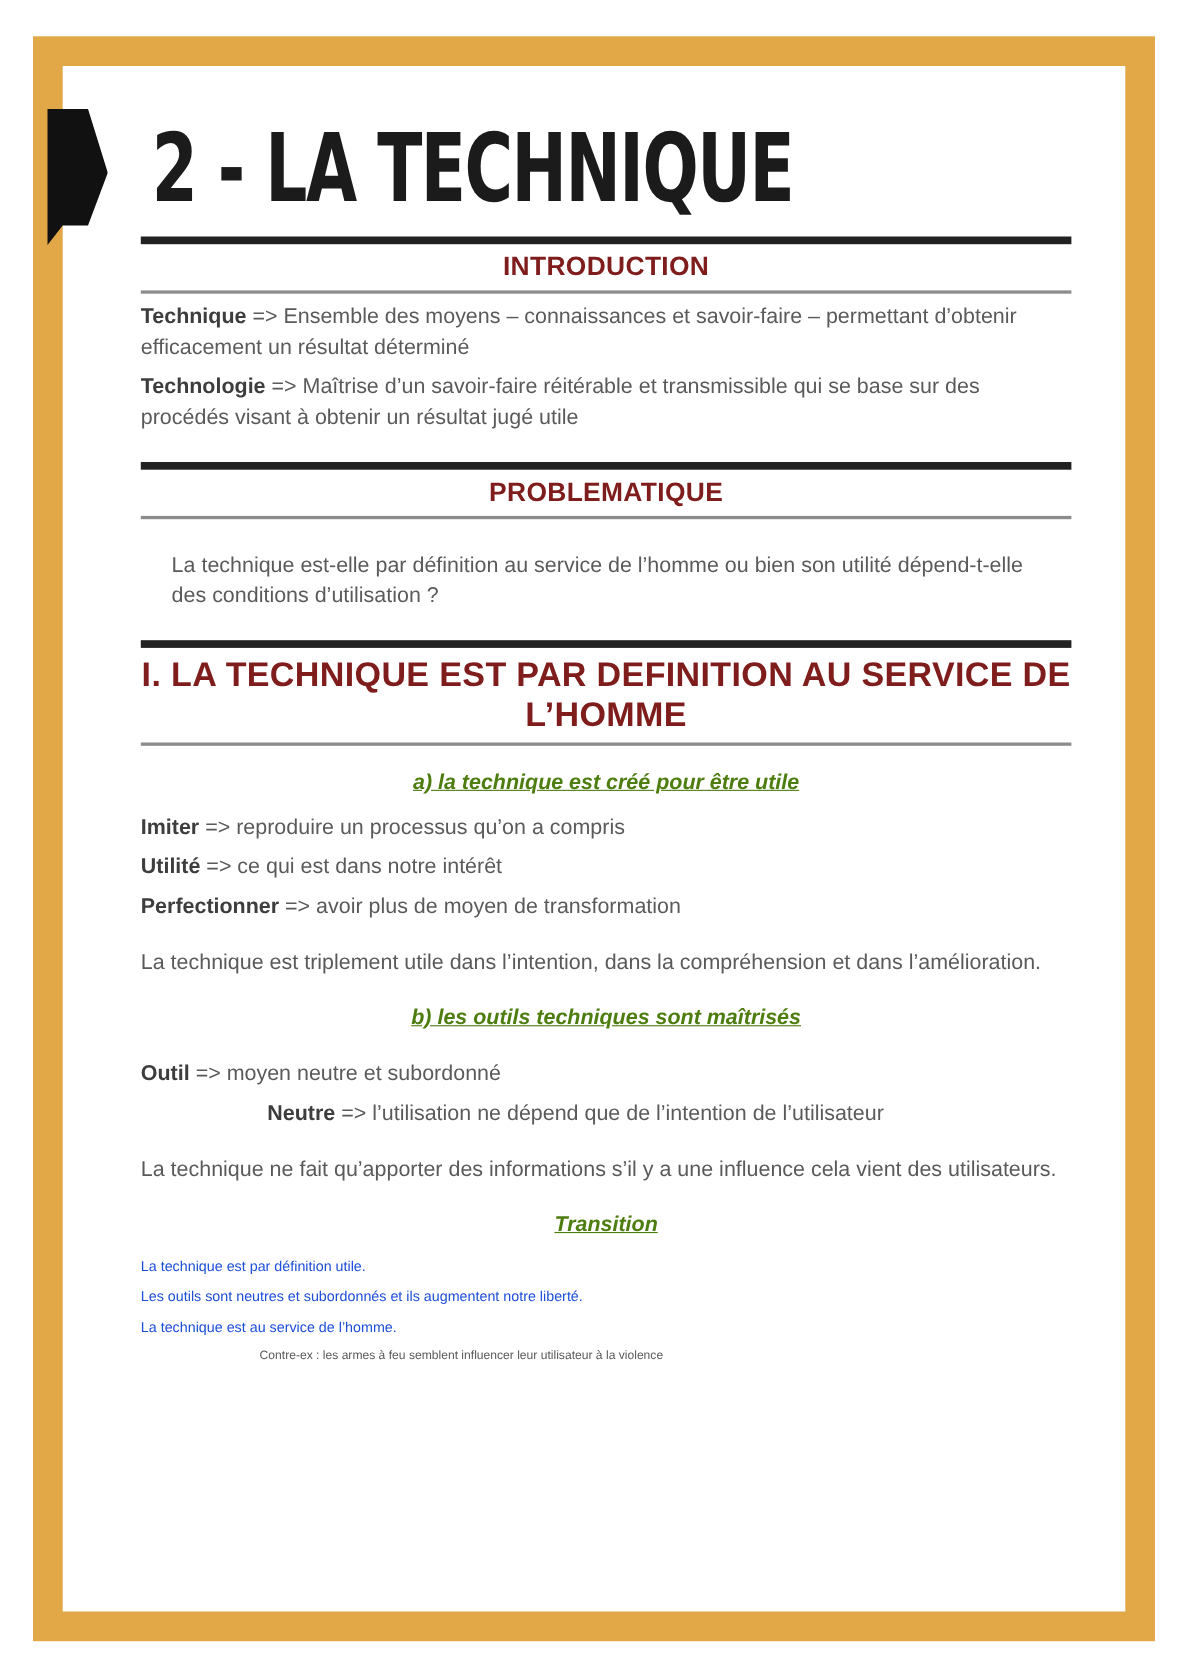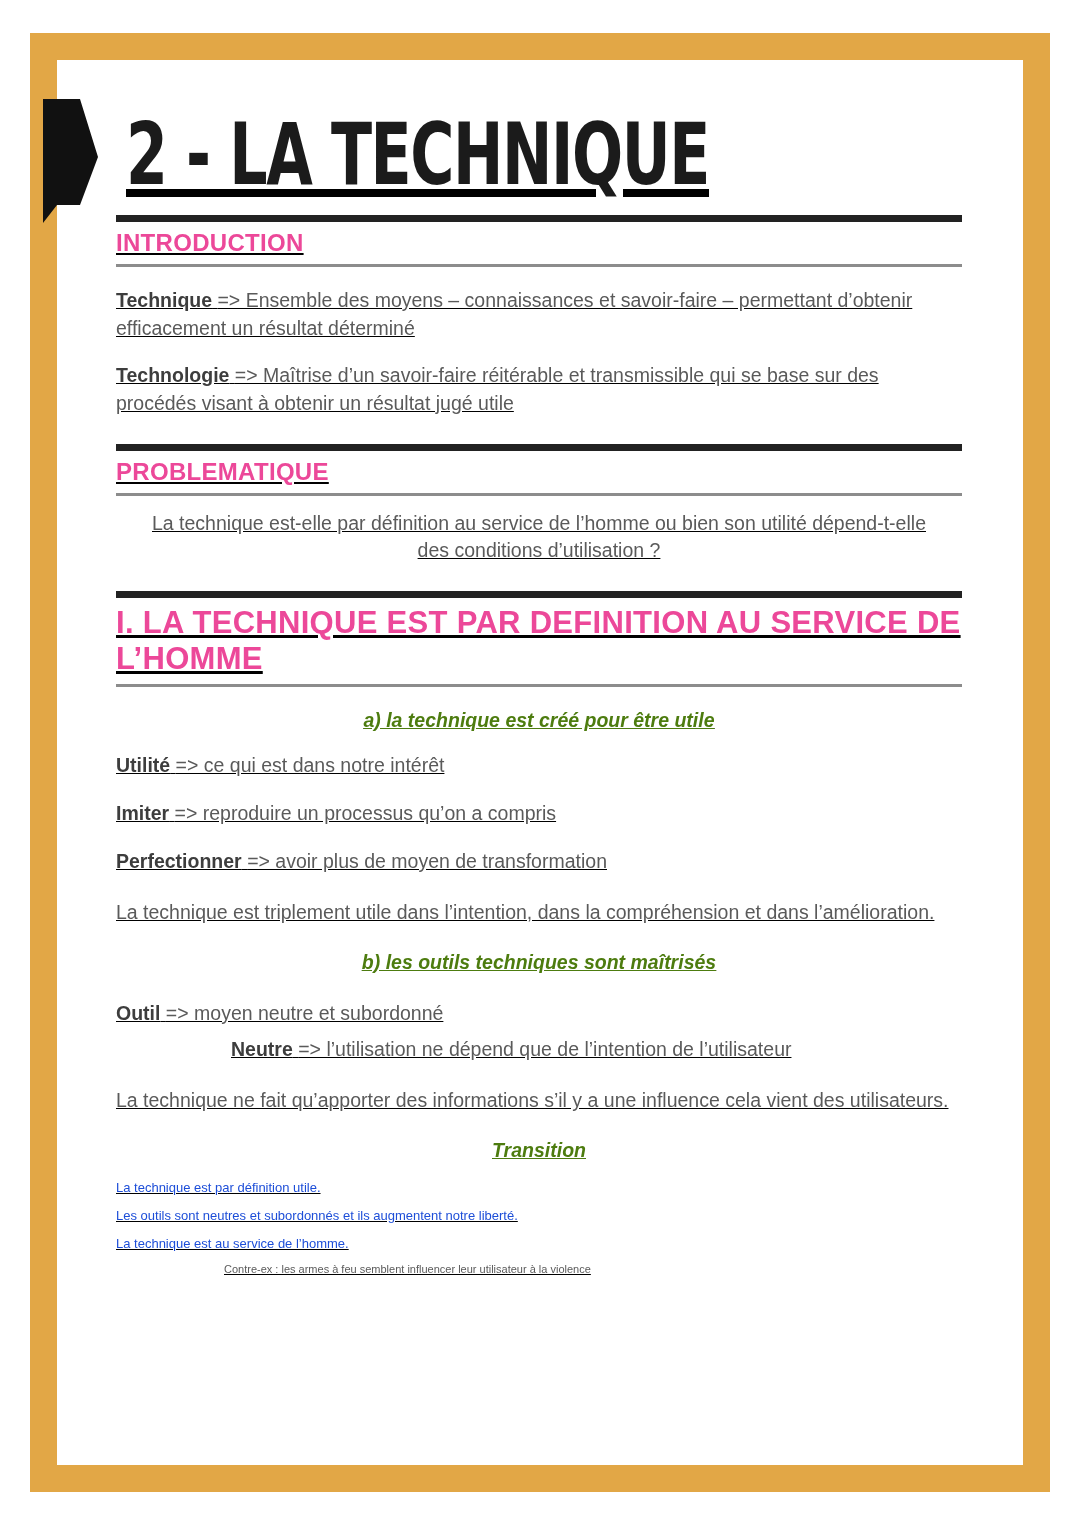--- a/index.html
+++ b/index.html
@@ -15,46 +15,46 @@
     width:1020px; height:1459px;
     border:27px solid #E2A746;
     box-sizing:border-box;
     background:#ffffff;
   }
   .bookmark {
     position:absolute; left:43px; top:99px;
     width:55px; height:124px; z-index:5;
   }
   .content {
-    position:absolute; left:116px; top:59px;
-    width:846px; z-index:2;text-decoration:underline;
+    position:absolute; left:128px; top:59px;
+    width:846px; z-index:2;
   }
   .page-title {
     margin:52px 0 0 10px;
     font-family:"DejaVu Sans", sans-serif;
     font-size:86px; font-weight:bold;
     color:#1b1b1b; line-height:1; white-space:nowrap;
     transform:scaleX(0.70); transform-origin:left center;
     letter-spacing:-2px;
   }
   .rule-thick { height:7px; background:#222222; margin-top:18px; }
   .rule-thin  { height:3px; background:#8C8C8C; }
   .sec-heading {
-    margin:7px 0; 
-    font-size:24px; font-weight:bold; color:#ec4899;
+    margin:7px 0; text-align:center;
+    font-size:24px; font-weight:bold; color:#7f1d1d;
     letter-spacing:0.3px;
   }
   .sec-heading.long { font-size:31px; }
   .body-text, .def, .question, .quote, .attribution, .subdef, .note-line {
     font-size:19.5px; color:#5A5A5A; line-height:1.42;
   }
-  .def { margin:20px 0; }
+  .def { margin:8px 0; }
   .term { font-weight:bold; color:#3d3d3d; }
   .question {
-    text-align:center; margin:14px auto 22px auto; max-width:790px;
+    text-align:left; margin:29px auto 22px auto; max-width:790px;
   }
   .subhead {
     text-align:center; font-style:italic; text-decoration:underline;
     font-size:19.5px; color:#4d7c0f; margin:22px 0 16px 0;
   }
   .quote { margin:16px 0 2px 0; }
   .attribution { padding-left:550px; margin:2px 0 24px 0; }
   .underlined { text-decoration:underline; }
   .body-text { margin:24px 0; }
   .outil-def { margin:26px 0 8px 0; }
@@ -97,26 +97,26 @@
   <p class="question">La technique est-elle par définition au service de l’homme ou bien son utilité dépend-t-elle des conditions d’utilisation ?</p>
 
   <div class="rule-thick spacer-sec"></div>
   <h2 class="sec-heading long">I. LA TECHNIQUE EST PAR DEFINITION AU SERVICE DE L’HOMME</h2>
   <div class="rule-thin"></div>
 
   <h3 class="subhead">a) la technique est créé pour être utile</h3>
 
 
   <p class="def">
+    <span class="term">Imiter</span>
+    <span>=&gt; reproduire un processus qu’on a compris</span>
+  </p>
+  <p class="def">
     <span class="term">Utilité</span>
     <span>=&gt; ce qui est dans notre intérêt</span>
-  </p>
-  <p class="def">
-    <span class="term">Imiter</span>
-    <span>=&gt; reproduire un processus qu’on a compris</span>
   </p>
   <p class="def">
     <span class="term">Perfectionner</span>
     <span>=&gt; avoir plus de moyen de transformation</span>
   </p>
 
   <p class="body-text">La technique est triplement utile dans l’intention, dans la compréhension et dans l’amélioration.</p>
 
   <h3 class="subhead">b) les outils techniques sont maîtrisés</h3>
 

